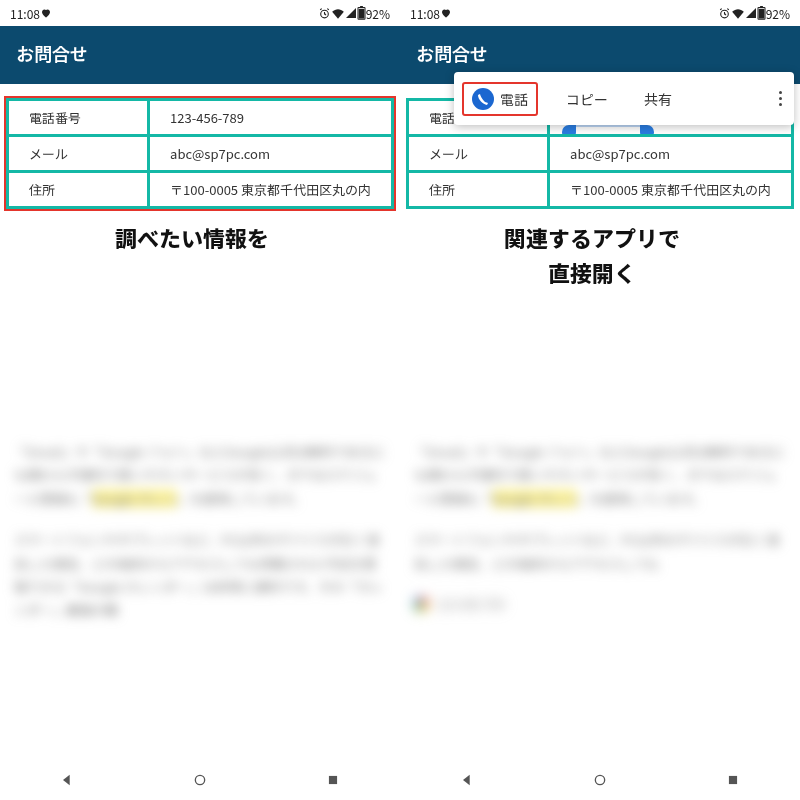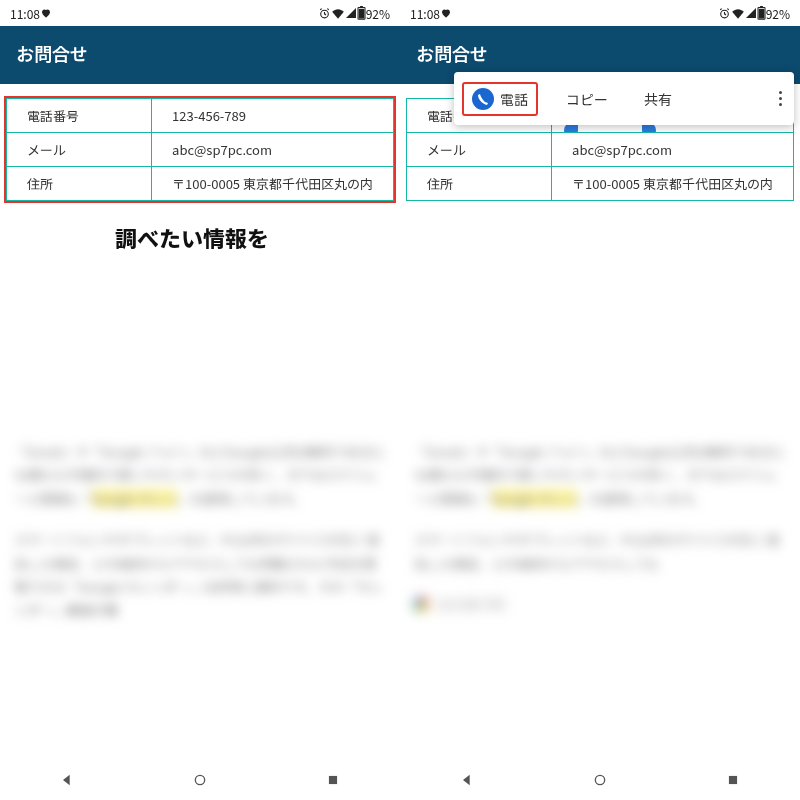--- a/index.html
+++ b/index.html
@@ -11,21 +11,21 @@
   
   .status { height: 26px; display: flex; align-items: center; justify-content: space-between; padding: 0 10px; font-size: 12px; color: #222; }
   .status .left, .status .right { display: flex; align-items: center; }
   .status svg { display: block; }
 
   
   .hdr { background: #0c4a6e; color: #fff; font-size: 18px; font-weight: 600; padding: 14px 16px 18px; }
 
   
   .table { width: calc(100% - 12px); margin: 14px 6px 0; border-collapse: collapse; font-size: 13px; }
-  .table td { border: 1px solid #14b8a6; padding: 7px 20px; color: #333; white-space: nowrap; overflow: hidden; text-overflow: ellipsis; }
+  .table td { border: 3px solid #14b8a6; padding: 7px 20px; color: #333; white-space: nowrap; overflow: hidden; text-overflow: ellipsis; }
   .table td:first-child { width: 160px; }
   .pane.left .table { outline: 2px solid #e4352c; outline-offset: 0; }
 
   
   .caption { position: absolute; top: 220px; left: 0; right: 16px; text-align: center; font-weight: 800; font-size: 22px; line-height: 1.6; color: #111; text-shadow: -1px -1px 0 #fff, 1px -1px 0 #fff, -1px 1px 0 #fff, 1px 1px 0 #fff, 0 -2px 0 #fff, 0 2px 0 #fff, -2px 0 0 #fff, 2px 0 0 #fff; }
 
   
   .filler { position: absolute; left: 0; right: 0; top: 440px; bottom: 40px; padding: 0 14px; filter: blur(6px); color: #777; font-size: 13px; line-height: 1.8; overflow: hidden; }
   .filler p { margin-bottom: 18px; }
   .filler .hl { background: #fff59d; }
@@ -200,20 +200,24 @@
             <td>メール</td>
             <td>abc@sp7pc.com</td>
           </tr>
       <tr>
             <td>住所</td>
             <td>〒100-0005 東京都千代田区丸の内</td>
           </tr>
     </tbody>
       </table>
 
+    <div class="caption">
+      <div>関連するアプリで</div>
+      <div>直接開く</div>
+    </div>
 
     <div class="filler">
       <p>「Gmail」や「Google フォト」などGoogle公式は無料であるにも関わらず便利で使いやすいサービスが多く、ボクはスケジュール管理も「<span class="hl">Google カレン</span>」を愛用しています。</p>
       <p>スマートフォンやタブレットなど、PC以外のデバイスが広く普及した現在、どの端末からアクセスしても</p>
       <div class="suggest">
           <span class="gdot"></span>
           <span>123-456-789</span>
         </div>
     </div>
 

